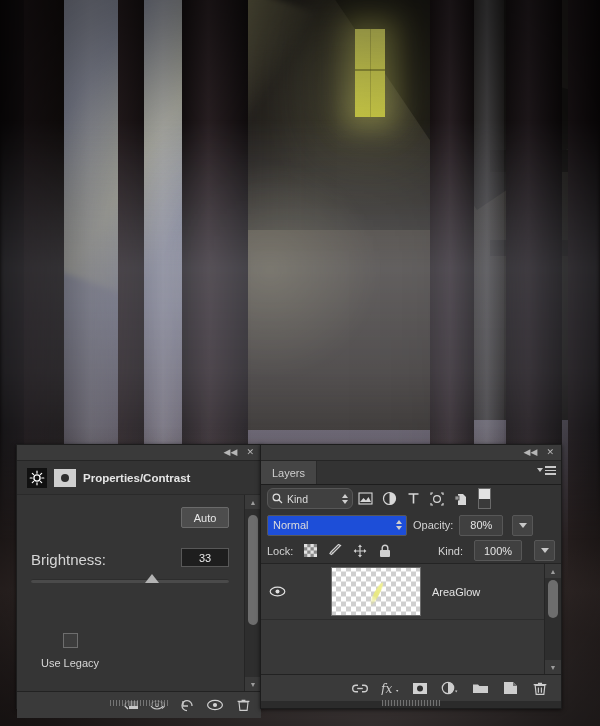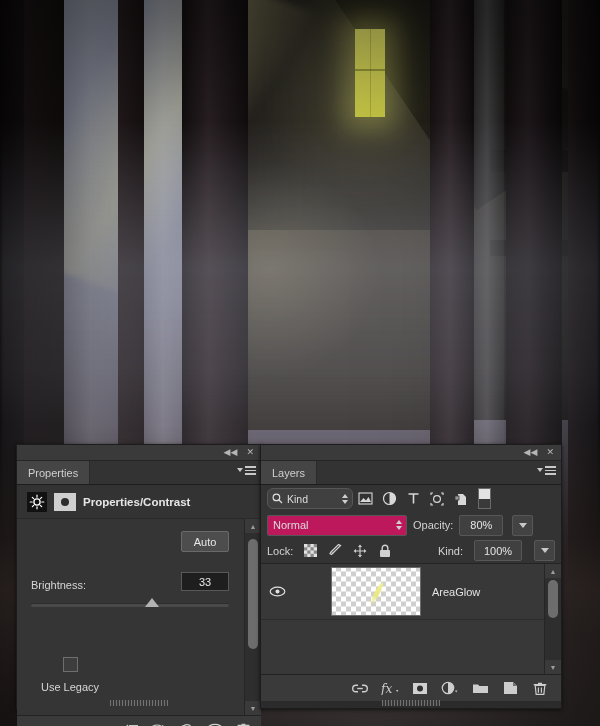--- a/index.html
+++ b/index.html
@@ -79,21 +79,21 @@
       justify-content:center;}
   .mask-ico{width:22px;height:18px;background:#cfcfcf;display:flex;align-items:center;justify-content:center;}
   .mask-ico i{width:8px;height:8px;border-radius:50%;background:#2d2d2d;display:block;}
   .prop-title{font-size:11.5px;color:#e6e6e6;font-weight:bold;}
 
   .prop-content{position:relative;height:196px;background:#353535;}
   .auto-btn{position:absolute;right:32px;top:12px;width:46px;height:19px;background:#4d4d4d;
       border:1px solid #6a6a6a;border-radius:2px;color:#e8e8e8;font-size:11px;
       display:flex;align-items:center;justify-content:center;cursor:pointer;}
   .slider-group{position:absolute;left:14px;right:32px;}
-  .sl-label{font-size:11px;color:#d6d6d6;}
+  .sl-label{font-size:15px;color:#d6d6d6;}
   .sl-value{position:absolute;right:0;top:-3px;width:46px;height:17px;background:#1e1e1e;
       border:1px solid #585858;color:#e9e9e9;font-size:11px;display:flex;
       align-items:center;justify-content:center;}
   .sl-track{position:relative;margin-top:10px;height:3px;background:#4a4a4a;
       border-top:1px solid #2d2d2d;border-radius:2px;}
   .sl-thumb{position:absolute;top:-6px;width:0;height:0;
       border-left:7px solid transparent;border-right:7px solid transparent;
       border-bottom:9px solid #b3b3b3;cursor:pointer;}
   .chk-row{position:absolute;left:24px;bottom:22px;display:flex;align-items:center;gap:9px;flex-direction:column;}
   .chk{width:13px;height:13px;background:#3d3d3d;border:1px solid #6e6e6e;}
@@ -120,21 +120,21 @@
       display:flex;align-items:center;gap:4px;padding:0 4px;color:#dcdcdc;font-size:10.5px;position:relative;}
   .spin{position:absolute;right:4px;display:flex;flex-direction:column;gap:2px;}
   .spin i{display:block;width:0;height:0;border-left:3.5px solid transparent;border-right:3.5px solid transparent;}
   .spin i.up{border-bottom:4px solid #cfcfcf;}
   .spin i.dn{border-top:4px solid #cfcfcf;}
   .fico{width:24px;height:22px;display:flex;align-items:center;justify-content:center;color:#d8d8d8;cursor:pointer;}
   .toggle-sw{width:11px;height:19px;margin-left:5px;
       background:linear-gradient(180deg,#e2e2e2 0 52%, #3a3a3a 52% 100%);border:1px solid #6a6a6a;}
 
   .mode-row{height:26px;display:flex;align-items:center;padding:0 6px;gap:6px;background:#333;}
-  .mode-sel{width:128px;height:19px;background:#be185d;border:1px solid #575757;border-radius:2px;
+  .mode-sel{width:128px;height:19px;background:#1d4ed8;border:1px solid #575757;border-radius:2px;
       display:flex;align-items:center;padding:0 5px;color:#dcdcdc;font-size:11px;position:relative;}
   .lbl{font-size:11px;color:#d2d2d2;}
   .numbox{height:19px;background:#404040;border:1px solid #575757;border-radius:2px;
       color:#e4e4e4;font-size:11px;display:flex;align-items:center;justify-content:center;}
   .caret-btn{width:19px;height:19px;background:#434343;border:1px solid #575757;border-radius:2px;
       display:flex;align-items:center;justify-content:center;margin-left:3px;}
   .caret-dn{width:0;height:0;border-left:4px solid transparent;border-right:4px solid transparent;
       border-top:5px solid #c8c8c8;}
 
   .lock-row{height:25px;display:flex;align-items:center;padding:0 6px;gap:9px;background:#333;
@@ -198,138 +198,124 @@
     <div class="vign"></div>
   </div>
 
   <div class="panel" id="properties">
 
     <div class="panel-topbar">
       <span class="tb-icon">◀◀</span>
       <span class="tb-icon">✕</span>
     </div>
 
+
+    <div class="panel-body">
+
+      <div class="prop-head">
+        <span class="adj-ico">
+          <svg width="16" height="16" viewBox="0 0 16 16">
+            <circle cx="8" cy="8" r="3.1" fill="none" stroke="#fff" stroke-width="1.3"></circle>
+            <g stroke="#fff" stroke-width="1.2" stroke-linecap="round">
+              <path d="M8 1.2v2M8 12.8v2M1.2 8h2M12.8 8h2M3.3 3.3l1.4 1.4M11.3 11.3l1.4 1.4M12.7 3.3l-1.4 1.4M4.7 11.3l-1.4 1.4"></path>
+            </g>
+          </svg>
+        </span>
+        <span class="mask-ico">
+            <i></i>
+          </span>
+        <span class="prop-title">Properties/Contrast</span>
+      </div>
+
+      <div class="prop-content">
+
+        <div class="auto-btn">Auto</div>
+
+        <div class="slider-group" style="top:56px;">
+          <span class="sl-label">Brightness:</span>
+          <span class="sl-value">33</span>
+          <div class="sl-track">
+            <span class="sl-thumb" style="left:calc(61% - 7px);"></span>
+          </div>
+        </div>
+
+
+        <div class="chk-row">
+          <span class="chk"></span>
+          <span class="chk-label">Use Legacy</span>
+        </div>
+
+        <div class="vscroll">
+          <div class="vs-arrow">▲</div>
+          <div class="vs-thumb" style="top:20px;height:110px;"></div>
+          <div class="vs-arrow" style="position:absolute;bottom:0;left:0;right:0;">▼</div>
+        </div>
+      </div>
+
+      <div class="panel-footer">
+        <span class="foot-ico">
+          <svg width="16" height="14" viewBox="0 0 16 14">
+            <rect x="6" y="3" width="9" height="8" fill="#c9c9c9"></rect>
+            <path d="M5 11 L1 7 L5 3" fill="none" stroke="#c9c9c9" stroke-width="1.3"></path>
+          </svg>
+        </span>
+        <span class="foot-ico">
+          <svg width="18" height="14" viewBox="0 0 18 14">
+            <ellipse cx="7" cy="7" rx="6" ry="4" fill="none" stroke="#c9c9c9" stroke-width="1.2"></ellipse>
+            <circle cx="7" cy="7" r="2" fill="#c9c9c9"></circle>
+            <path d="M12 3.5 A5 4 0 0 1 12 10.5" fill="none" stroke="#c9c9c9" stroke-width="1.2"></path>
+          </svg>
+        </span>
+        <span class="foot-ico">
+          <svg width="15" height="14" viewBox="0 0 15 14">
+            <path d="M12 8 A5 5 0 1 0 7 12.6" fill="none" stroke="#c9c9c9" stroke-width="1.3"></path>
+            <path d="M3 3 L3 8 L8 8" fill="none" stroke="#c9c9c9" stroke-width="1.3"></path>
+          </svg>
+        </span>
+        <span class="foot-ico">
+          <svg width="18" height="12" viewBox="0 0 18 12">
+            <ellipse cx="9" cy="6" rx="7.4" ry="4.6" fill="none" stroke="#d2d2d2" stroke-width="1.2"></ellipse>
+            <circle cx="9" cy="6" r="2.1" fill="#d2d2d2"></circle>
+          </svg>
+        </span>
+        <span class="foot-ico">
+          <svg width="13" height="14" viewBox="0 0 13 14">
+            <path d="M2 4h9l-.9 8.4H2.9z" fill="none" stroke="#cdcdcd" stroke-width="1.1"></path>
+            <path d="M0.6 3.4h11.8M4.6 2.2h3.8" stroke="#cdcdcd" stroke-width="1.1"></path>
+          </svg>
+        </span>
+      </div>
+      <div class="grip"></div>
+    </div>
+  </div>
+
+  <div class="panel" id="layers">
+
+    <div class="panel-topbar">
+      <span class="tb-icon">◀◀</span>
+      <span class="tb-icon">✕</span>
+    </div>
+
     <div class="tabrow">
       <div class="tab">
-        <span>Properties</span>
+        <span>Layers</span>
       </div>
       <div class="tabfill"></div>
       <div class="menu-btn">
         <span class="menu-caret"></span>
         <span class="menu-lines">
             <i></i>
             <i></i>
             <i></i>
           </span>
       </div>
     </div>
 
     <div class="panel-body">
 
-      <div class="prop-head">
-        <span class="adj-ico">
-          <svg width="16" height="16" viewBox="0 0 16 16">
-            <circle cx="8" cy="8" r="3.1" fill="none" stroke="#fff" stroke-width="1.3"></circle>
-            <g stroke="#fff" stroke-width="1.2" stroke-linecap="round">
-              <path d="M8 1.2v2M8 12.8v2M1.2 8h2M12.8 8h2M3.3 3.3l1.4 1.4M11.3 11.3l1.4 1.4M12.7 3.3l-1.4 1.4M4.7 11.3l-1.4 1.4"></path>
-            </g>
-          </svg>
-        </span>
-        <span class="mask-ico">
-            <i></i>
-          </span>
-        <span class="prop-title">Properties/Contrast</span>
-      </div>
-
-      <div class="prop-content">
-
-        <div class="auto-btn">Auto</div>
-
-        <div class="slider-group" style="top:56px;">
-          <span class="sl-label">Brightness:</span>
-          <span class="sl-value">33</span>
-          <div class="sl-track">
-            <span class="sl-thumb" style="left:calc(61% - 7px);"></span>
-          </div>
-        </div>
-
-
-        <div class="chk-row">
-          <span class="chk"></span>
-          <span class="chk-label">Use Legacy</span>
-        </div>
-
-        <div class="vscroll">
-          <div class="vs-arrow">▲</div>
-          <div class="vs-thumb" style="top:20px;height:110px;"></div>
-          <div class="vs-arrow" style="position:absolute;bottom:0;left:0;right:0;">▼</div>
-        </div>
-      </div>
-
-      <div class="panel-footer">
-        <span class="foot-ico">
-          <svg width="16" height="14" viewBox="0 0 16 14">
-            <rect x="6" y="3" width="9" height="8" fill="#c9c9c9"></rect>
-            <path d="M5 11 L1 7 L5 3" fill="none" stroke="#c9c9c9" stroke-width="1.3"></path>
-          </svg>
-        </span>
-        <span class="foot-ico">
-          <svg width="18" height="14" viewBox="0 0 18 14">
-            <ellipse cx="7" cy="7" rx="6" ry="4" fill="none" stroke="#c9c9c9" stroke-width="1.2"></ellipse>
-            <circle cx="7" cy="7" r="2" fill="#c9c9c9"></circle>
-            <path d="M12 3.5 A5 4 0 0 1 12 10.5" fill="none" stroke="#c9c9c9" stroke-width="1.2"></path>
-          </svg>
-        </span>
-        <span class="foot-ico">
-          <svg width="15" height="14" viewBox="0 0 15 14">
-            <path d="M12 8 A5 5 0 1 0 7 12.6" fill="none" stroke="#c9c9c9" stroke-width="1.3"></path>
-            <path d="M3 3 L3 8 L8 8" fill="none" stroke="#c9c9c9" stroke-width="1.3"></path>
-          </svg>
-        </span>
-        <span class="foot-ico">
-          <svg width="18" height="12" viewBox="0 0 18 12">
-            <ellipse cx="9" cy="6" rx="7.4" ry="4.6" fill="none" stroke="#d2d2d2" stroke-width="1.2"></ellipse>
-            <circle cx="9" cy="6" r="2.1" fill="#d2d2d2"></circle>
-          </svg>
-        </span>
-        <span class="foot-ico">
-          <svg width="13" height="14" viewBox="0 0 13 14">
-            <path d="M2 4h9l-.9 8.4H2.9z" fill="none" stroke="#cdcdcd" stroke-width="1.1"></path>
-            <path d="M0.6 3.4h11.8M4.6 2.2h3.8" stroke="#cdcdcd" stroke-width="1.1"></path>
-          </svg>
-        </span>
-      </div>
-      <div class="grip"></div>
-    </div>
-  </div>
-
-  <div class="panel" id="layers">
-
-    <div class="panel-topbar">
-      <span class="tb-icon">◀◀</span>
-      <span class="tb-icon">✕</span>
-    </div>
-
-    <div class="tabrow">
-      <div class="tab">
-        <span>Layers</span>
-      </div>
-      <div class="tabfill"></div>
-      <div class="menu-btn">
-        <span class="menu-caret"></span>
-        <span class="menu-lines">
-            <i></i>
-            <i></i>
-            <i></i>
-          </span>
-      </div>
-    </div>
-
-    <div class="panel-body">
-
       <div class="filter-row">
         <div class="kind-sel">
           <span>
             <svg width="11" height="11" viewBox="0 0 11 11">
               <circle cx="4.4" cy="4.4" r="3.3" fill="none" stroke="#dcdcdc" stroke-width="1.2"></circle>
               <path d="M7 7l3 3" stroke="#dcdcdc" stroke-width="1.3"></path>
             </svg>
           </span>
           <span>Kind</span>
           <span class="spin">

